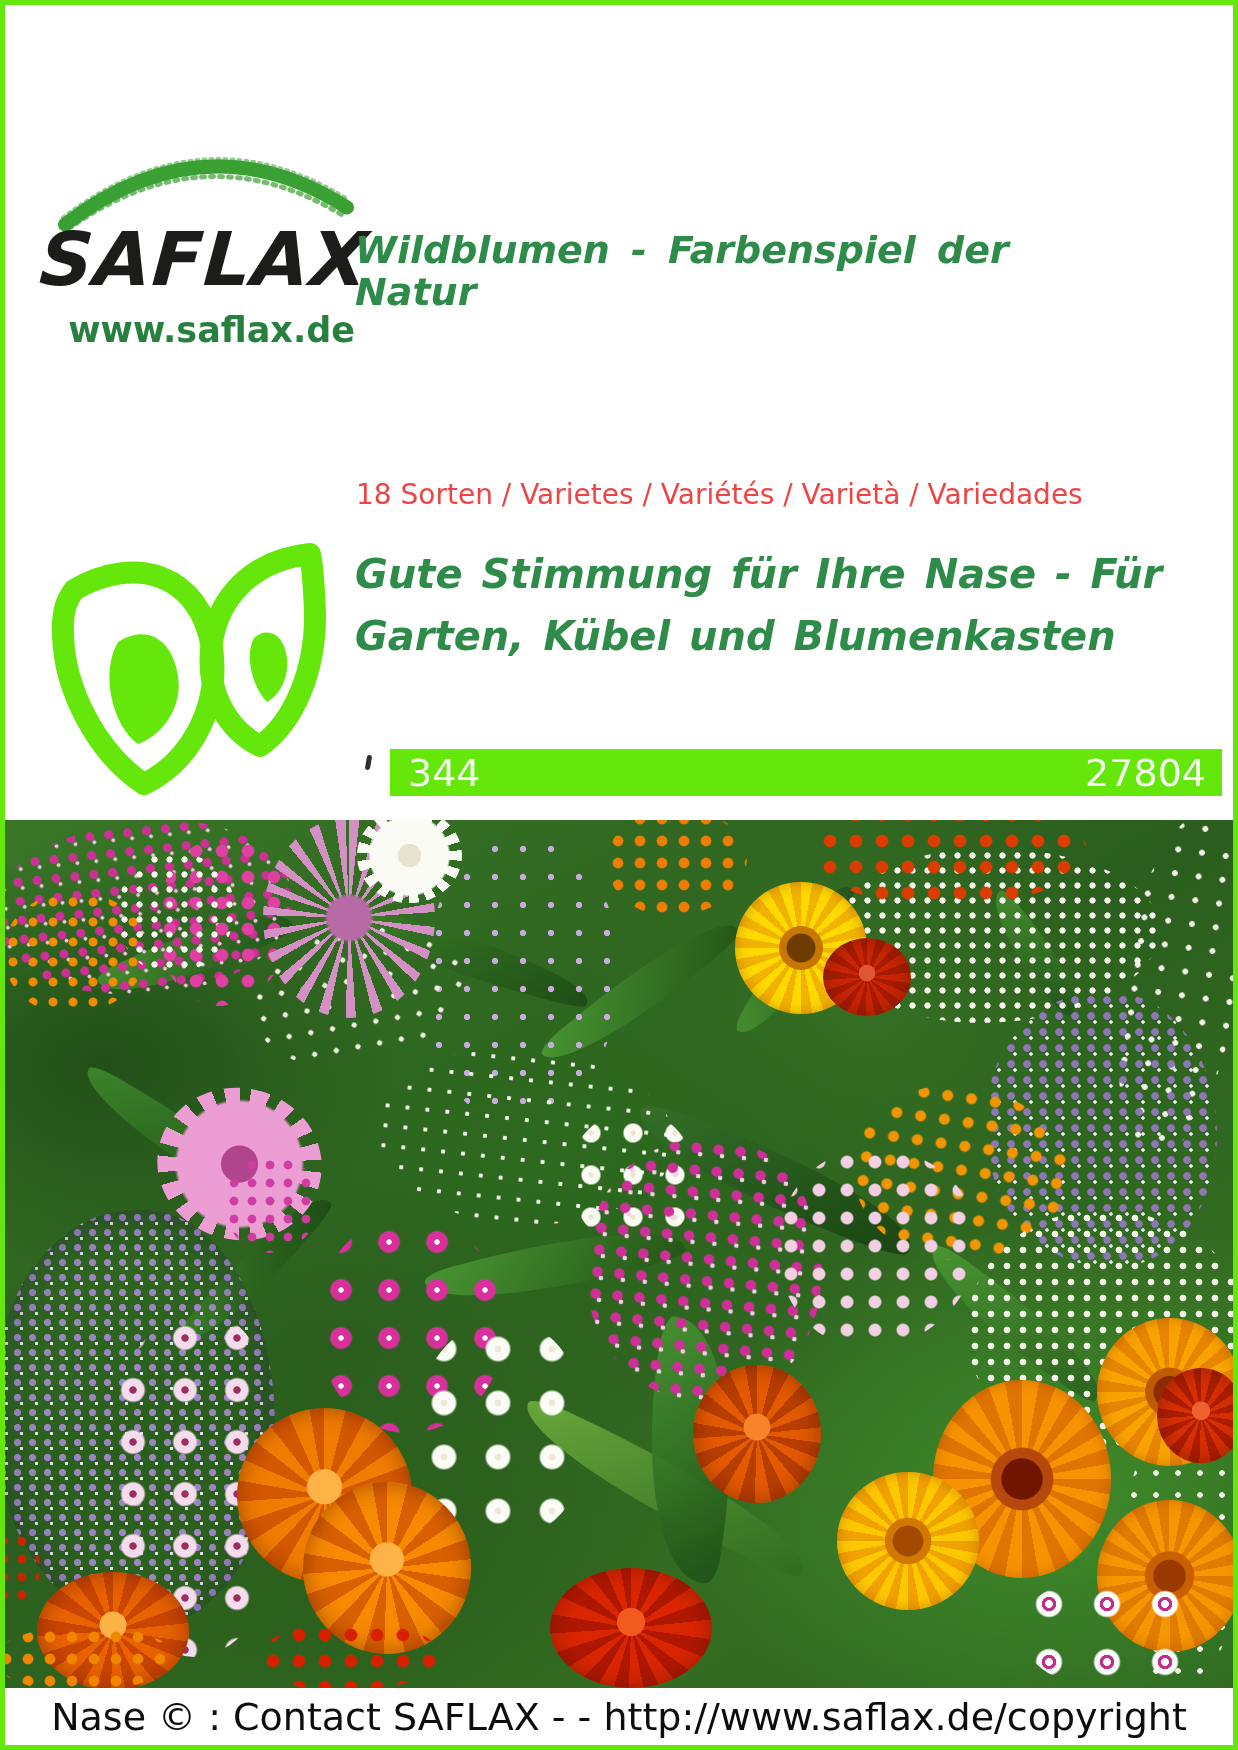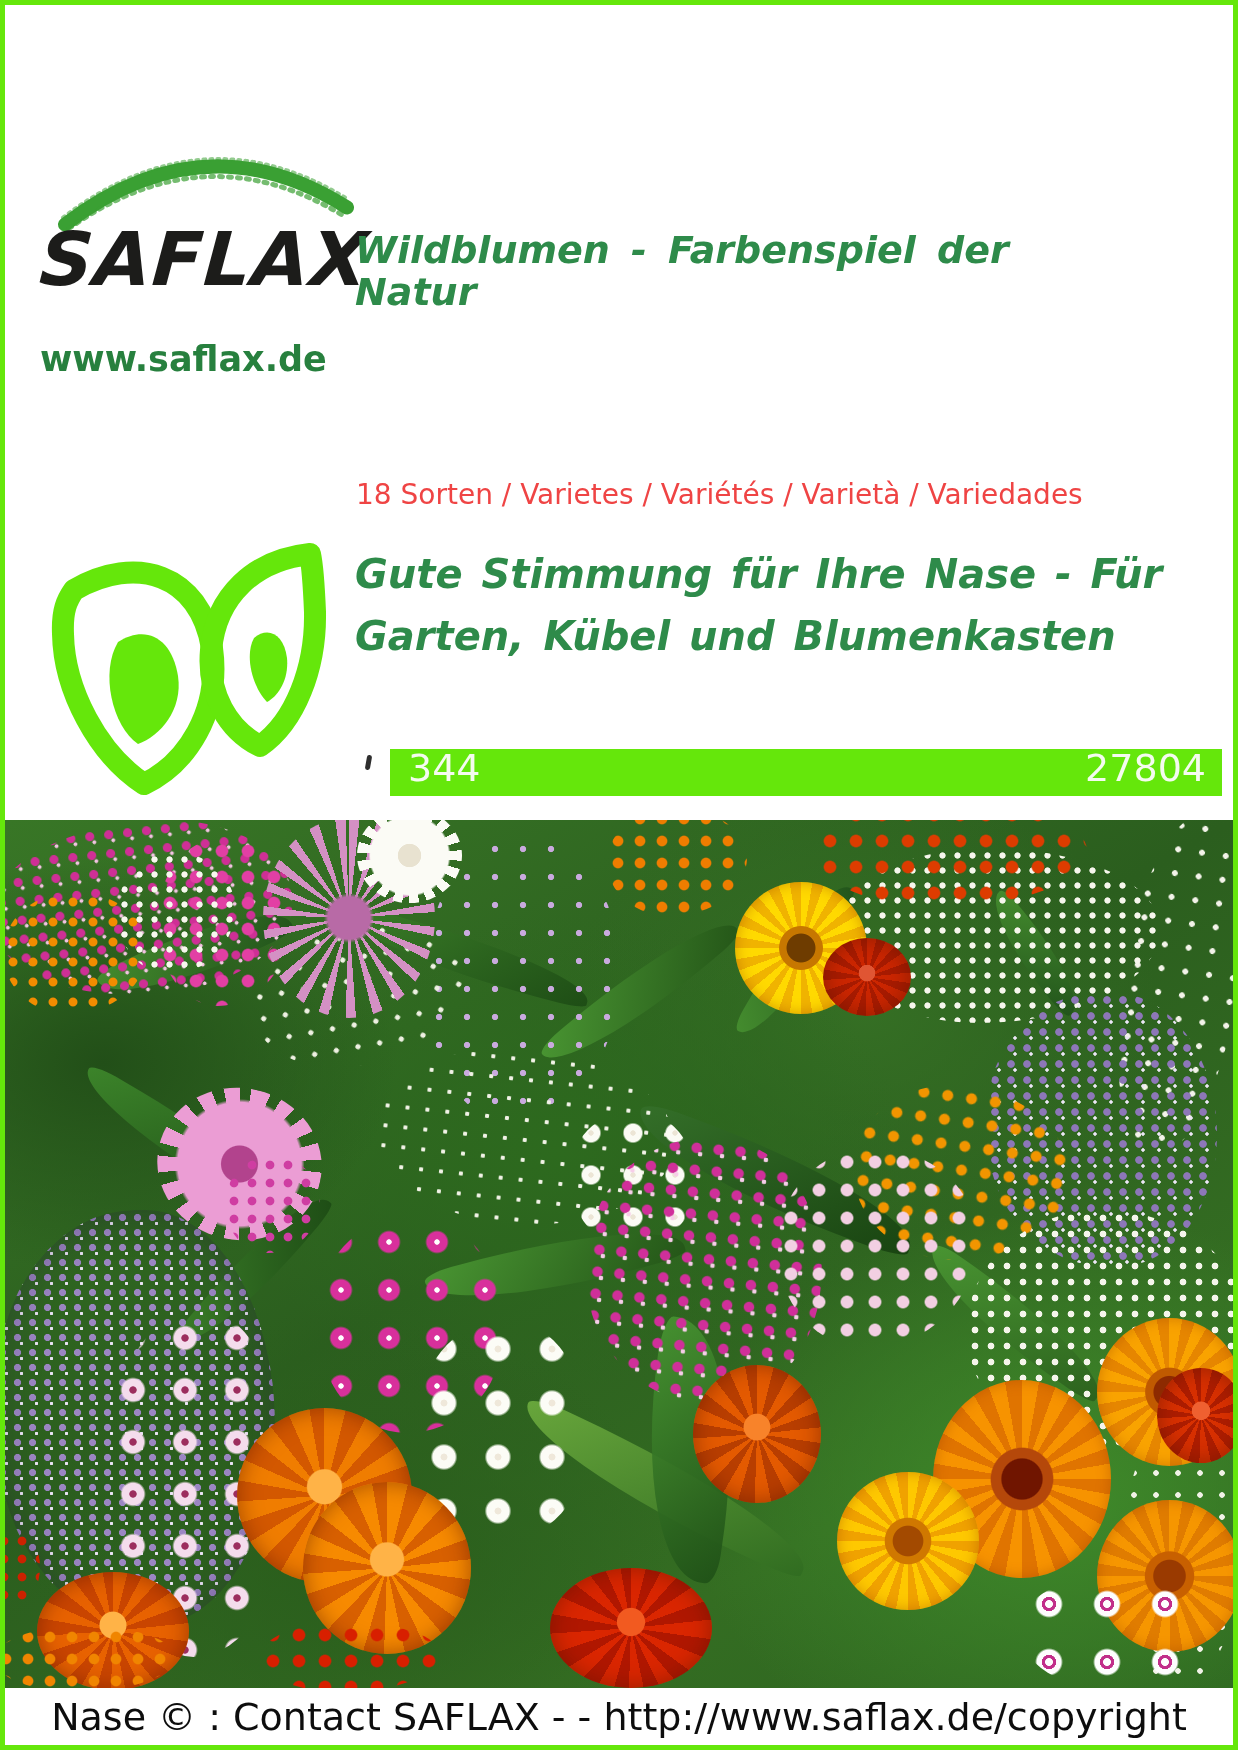--- a/index.html
+++ b/index.html
@@ -10,22 +10,22 @@
   .border-frame{position:absolute;inset:0;border:5px solid #65e70b;pointer-events:none;z-index:50;}
 
   
   .logo-arc{position:absolute;left:55px;top:128px;width:300px;height:108px;}
   .brand-name{
     position:absolute;left:40px;top:222px;width:320px;text-align:center;
     font-size:74px;font-weight:bold;font-style:italic;color:#1c1c1a;line-height:1;
     letter-spacing:1px;transform:skewX(-4deg);
   }
   .brand-site{
-    position:absolute;left:40px;top:313px;width:315px;text-align:left;
-    font-size:35px;font-weight:bold;color:#27803e;line-height:1;margin-top:29px;
+    position:absolute;left:40px;top:313px;width:315px;text-align:right;
+    font-size:35px;font-weight:bold;color:#27803e;line-height:1;
   }
   .category{
     position:absolute;left:355px;top:230px;width:730px;
     font-size:38px;font-weight:bold;font-style:italic;color:#2e8b4a;
     word-spacing:8px;line-height:1.1;
   }
   .title{
     position:absolute;left:352px;top:320px;width:740px;
     font-size:88px;color:#101010;letter-spacing:-2px;line-height:1.1;white-space:nowrap;
   }
@@ -34,21 +34,21 @@
     font-size:28px;color:#ef4444;line-height:1.1;white-space:nowrap;
   }
   .tagline{position:absolute;left:355px;width:740px;
     font-size:40px;font-weight:bold;font-style:italic;color:#2e8b4a;
     word-spacing:5px;line-height:1.1;white-space:nowrap;}
   .tagline.l1{top:552px;}
   .tagline.l2{top:614px;}
   .leaf-logo{position:absolute;left:48px;top:538px;width:285px;height:265px;}
   .code-bar{
     position:absolute;left:390px;top:749px;width:832px;height:47px;background:#65e70b;
-    display:flex;justify-content:space-between;
+    display:flex;justify-content:space-between;align-items:center;
     padding:0 16px 0 18px;box-sizing:border-box;
   }
   .code-bar span{font-size:38px;color:#f4fbef;line-height:1;}
   .stray-mark{position:absolute;left:366px;top:755px;width:5px;height:15px;background:#2e2e2e;
     border-radius:3px;transform:rotate(10deg);}
 
   
   .photo{
     position:absolute;left:5px;top:820px;width:1228px;height:868px;overflow:hidden;
     background:

